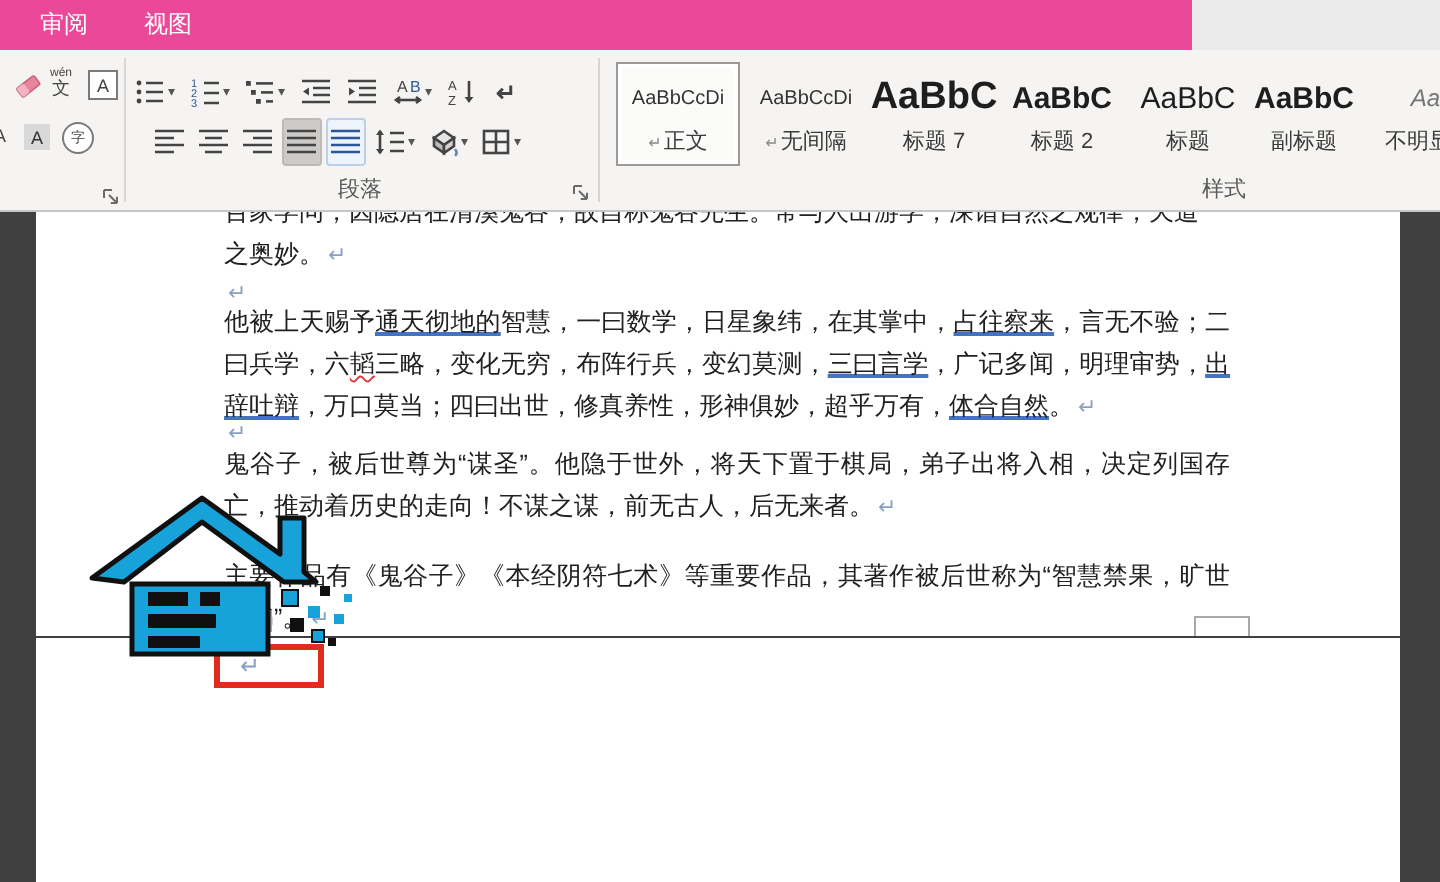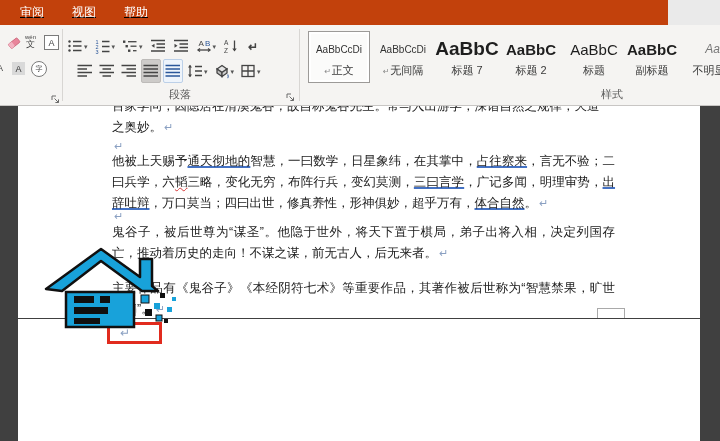--- a/index.html
+++ b/index.html
@@ -1,22 +1,22 @@
 <!DOCTYPE html>
 <html><head>
 <meta charset="utf-8">
 <style>
   html,body{margin:0;padding:0;}
   body{width:720px;height:441px;overflow:hidden;font-family:"Liberation Sans",sans-serif;
        -webkit-font-smoothing:antialiased;}
   #app{position:relative;width:720px;height:441px;background:#eaeaea;overflow:hidden;}
 
   
-  #menubar{position:absolute;left:0;top:0;width:668px;height:25px;background:#c2410c;
-           display:flex;align-items:center;padding-left:6px;box-sizing:border-box;text-decoration:underline;}
+  #menubar{position:absolute;left:0;top:0;width:596px;height:25px;background:#ec4899;
+           display:flex;align-items:center;padding-left:6px;box-sizing:border-box;}
   .menu-item{color:#fff;font-size:12px;padding:0 14px;height:25px;line-height:25px;cursor:default;}
   #search-box{display:flex;align-items:center;margin-left:6px;}
   #search-box .label{color:#fff;font-size:12px;margin-left:7px;}
 
   
   #ribbon{position:absolute;left:0;top:25px;width:720px;height:81px;background:#f5f4f2;
           border-bottom:1px solid #c8c6c4;box-sizing:border-box;}
   .vsep{position:absolute;top:4px;height:72px;width:1px;background:#d8d6d3;}
   .grp-label{position:absolute;font-size:11px;color:#5a5a5a;}
   .launcher{position:absolute;width:12px;height:12px;}
@@ -82,21 +82,20 @@
 </head>
 <body>
 
 <div id="app">
 
   <div id="menubar">
 
     <div id="menu-items" style="display:flex;">
         <div class="menu-item">审阅</div>
         <div class="menu-item">视图</div>
-        <div class="menu-item">帮助</div>
       </div>
   </div>
 
   <div id="ribbon">
 
     <div id="font-group">
       <div class="abs" style="left:6px;top:10px;">
         <svg width="16" height="16" viewBox="0 0 16 16">
           <g transform="rotate(-38 8 8)">
             <rect x="2.5" y="5.5" width="11" height="5.5" rx="1" fill="#e9859b" stroke="#c96478" stroke-width="0.8"></rect>

